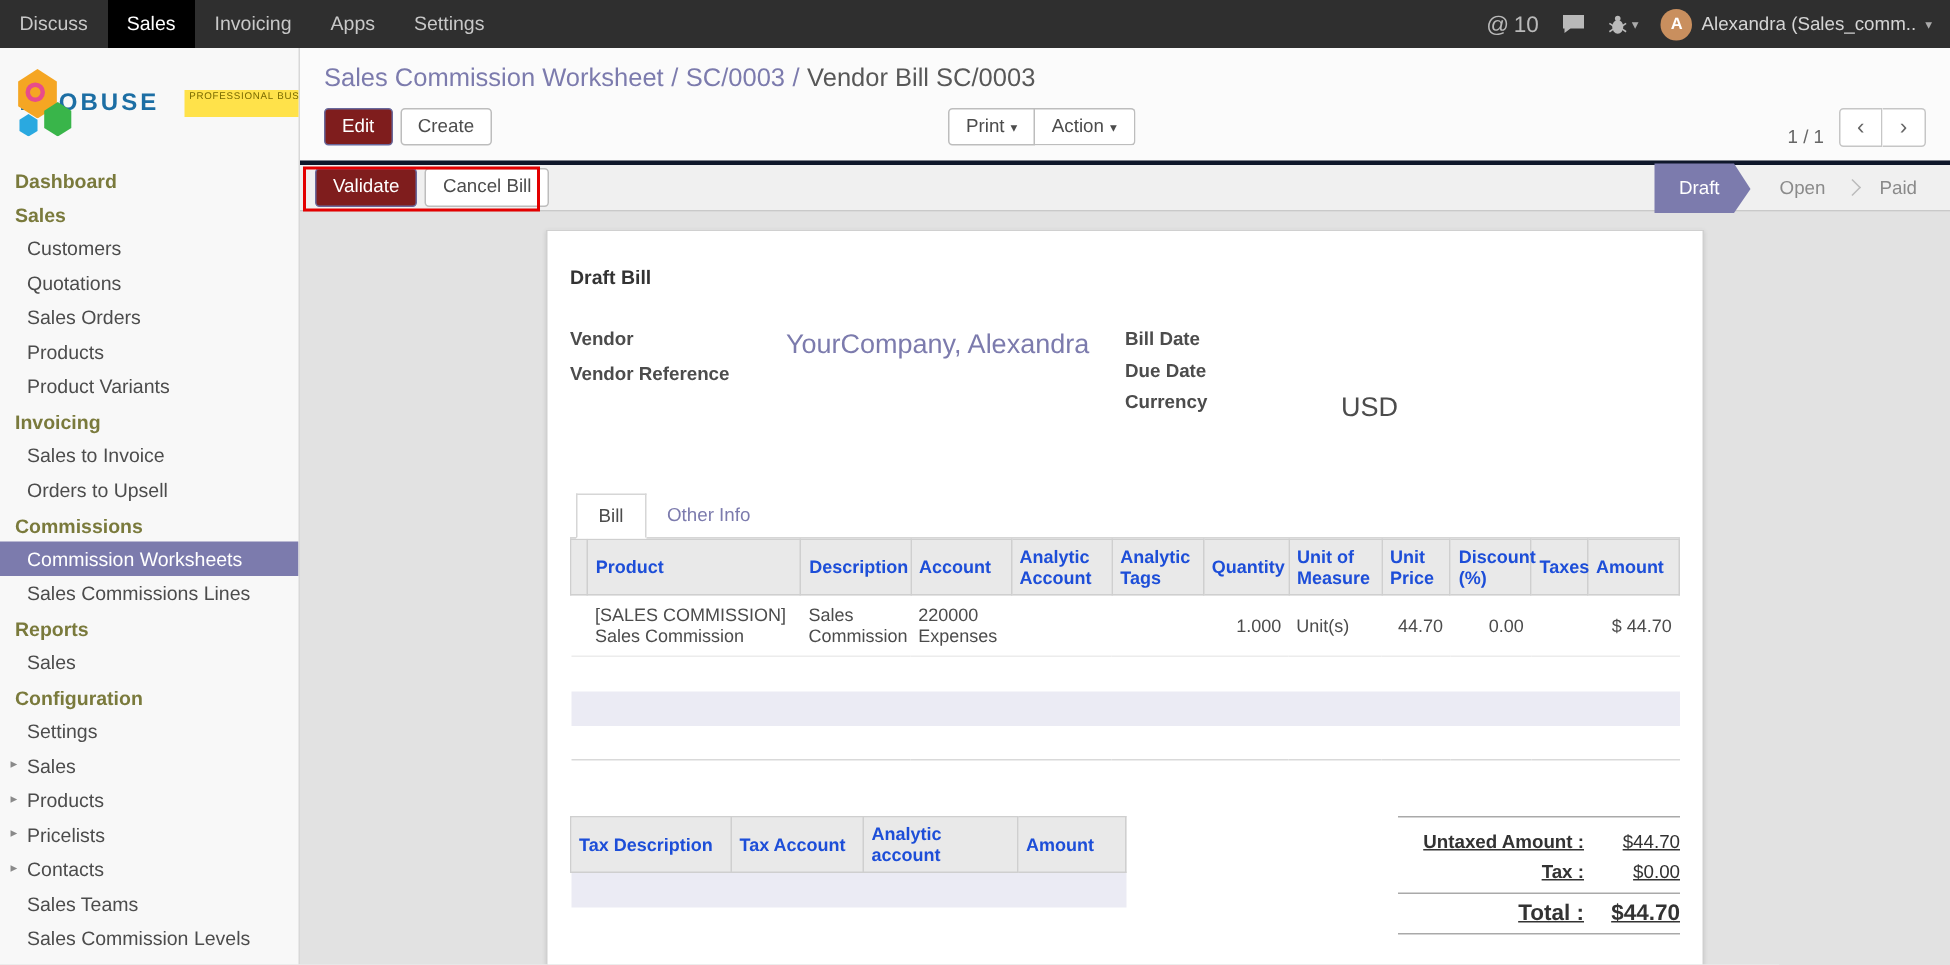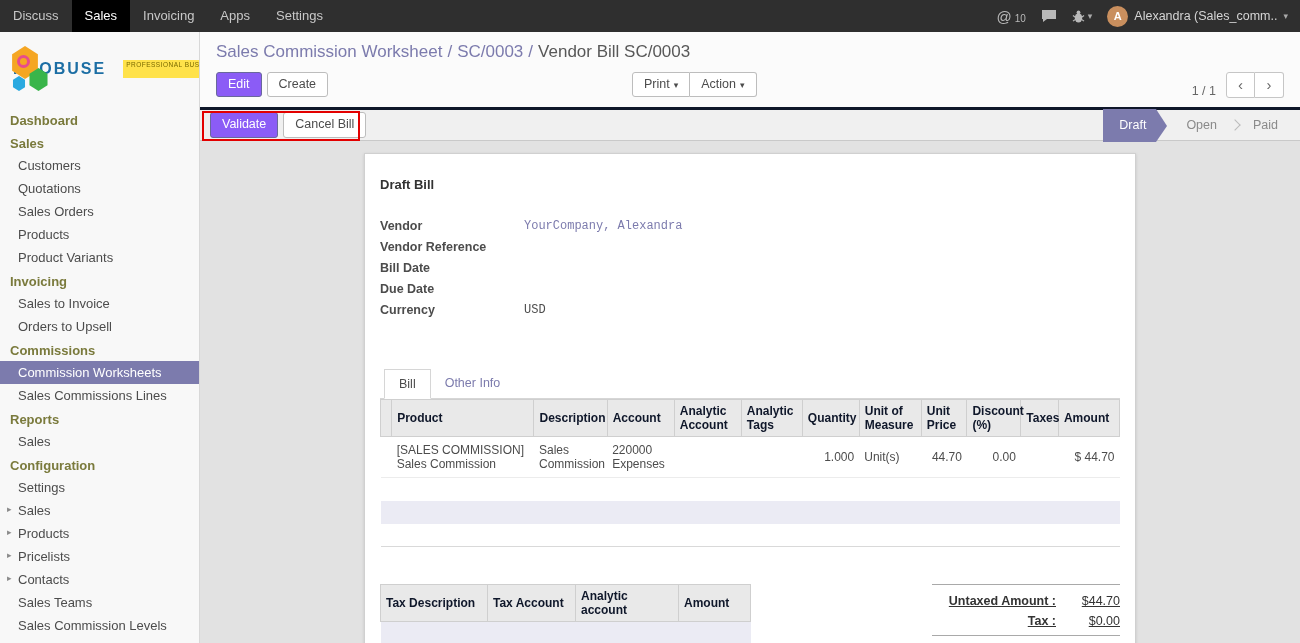--- a/index.html
+++ b/index.html
@@ -7,21 +7,21 @@
   a { text-decoration:none; }
 
   
   .topbar { height:32px; background:#2f2f2f; display:flex; justify-content:space-between; align-items:stretch; }
   .menus { display:flex; }
   .menu-item { color:#c8c8c8; padding:0 13px; line-height:32px; font-size:13px; cursor:pointer; }
   .menu-item.active { background:#000; color:#fff; }
   .systray { display:flex; align-items:center; gap:15px; padding-right:12px; color:#b9b9b9; }
   .mention { display:flex; align-items:baseline; gap:3px; cursor:pointer; }
   .mention .at { font-size:15px; }
-  .mention .count { font-size:10px; }
+  .mention .count { font-size:15px; }
   .tray-icon { display:flex; align-items:center; gap:3px; cursor:pointer; }
   .user-menu { display:flex; align-items:center; gap:6px; cursor:pointer; color:#d5d5d5; font-size:12.5px; }
   .avatar { width:21px; height:21px; border-radius:50%; background:#c98f5e; color:#fff; font-size:11px; text-align:center; line-height:21px; font-weight:bold; }
   .caret { font-size:9px; color:#aaa; }
 
   
   .app { display:flex; height:611px; }
 
   
   .sidebar { width:200px; min-width:200px; background:#f8f8f8; border-right:1px solid #d8d8d8; overflow:hidden; }
@@ -43,21 +43,21 @@
   
   .main { flex:1; display:flex; flex-direction:column; background:#e2e2e2; min-width:0; }
   .cp { background:#fbfbfb; padding:10px 16px 9px; }
   .breadcrumb { font-size:17px; }
   .breadcrumb a { color:#7c7bad; cursor:pointer; }
   .breadcrumb .sep { color:#7c7bad; margin:0 5px; }
   .breadcrumb .current { color:#585858; }
   .btnrow { display:flex; align-items:center; margin-top:9px; position:relative; height:27px; }
   .left-btns { display:flex; gap:5px; }
   .btn { display:inline-block; padding:4px 11px; font-size:12.5px; border:1px solid #bdbdbd; border-radius:3px; background:#fff; color:#4c4c4c; cursor:pointer; line-height:1.25; }
-  .btn-primary { background:#8b5cf6; border-color:#69689b; color:#fff; }
+  .btn-primary { background:#7f1d1d; border-color:#69689b; color:#fff; }
   .mid-btns { position:absolute; left:416px; display:flex; }
   .mid-btns .btn { border-radius:0; }
   .mid-btns .btn:first-child { border-radius:3px 0 0 3px; }
   .mid-btns .btn:last-child { border-radius:0 3px 3px 0; border-left:none; }
   .btn .caret { color:inherit; margin-left:4px; }
   .pager { margin-left:auto; display:flex; align-items:flex-end; gap:10px; color:#666; font-size:12.5px; }
   .pager-btns { display:flex; }
   .pager-btn { width:29px; height:26px; border:1px solid #c6c6c6; background:#fff; text-align:center; line-height:23px; color:#666; font-size:15px; cursor:pointer; }
   .pager-btn.prev { border-radius:3px 0 0 3px; }
   .pager-btn.next { border-radius:0 3px 3px 0; border-left:none; }
@@ -70,33 +70,33 @@
   .state { display:flex; align-items:center; padding:0 16px; color:#8a8a8a; font-size:12.5px; cursor:pointer; position:relative; }
   .state.active { background:#7c7bad; color:#fff; padding-right:10px; margin-right:14px; }
   .state.active::after { content:""; position:absolute; right:-11px; top:0; border-top:17px solid transparent; border-bottom:16px solid transparent; border-left:11px solid #7c7bad; z-index:2; }
   .state-sep { align-self:center; width:8px; height:8px; border-top:1px solid #bbb; border-right:1px solid #bbb; transform:rotate(45deg); margin:0 -2px; }
   .state:last-child { padding-right:22px; }
 
   
   .content { flex:1; overflow:hidden; padding-top:12px; }
   .sheet { width:772px; height:calc(100% + 60px); margin:0 auto; background:#fff; border:1px solid #d0d0d0; box-shadow:0 1px 3px rgba(0,0,0,.13); padding:23px 15px; }
   .sheet-title { font-weight:bold; font-size:13px; color:#333; }
-  .fields { display:flex; margin-top:27px;flex-direction:column; }
+  .fields { display:flex; margin-top:27px; }
   .fgroup { width:50%; }
   .frow { display:flex; min-height:19px; margin-bottom:2px; }
   .flabel { width:144px; min-width:144px; font-weight:bold; color:#4c4c4c; font-size:12.5px; }
-  .fvalue { font-size:12px; color:#4c4c4c;font-family:Liberation Mono, monospace; }
+  .fvalue { font-size:18px; color:#4c4c4c; }
   .fvalue.link { color:#7c7bad; cursor:pointer; }
 
   .tabs { margin-top:44px; border-bottom:1px solid #d6d6d6; display:flex; padding-left:4px; }
   .tab { padding:7px 14px; font-size:12.5px; color:#7c7bad; cursor:pointer; position:relative; top:1px; }
   .tab.active { background:#fff; border:1px solid #d6d6d6; border-bottom:1px solid #fff; color:#4c4c4c; }
 
   table.grid { width:100%; border-collapse:collapse; font-size:12px; table-layout:fixed; }
-  table.grid th { background:#e9e9e9; border:1px solid #cfcfcf; font-weight:bold; color:#0f172a; padding:4px 5px; text-align:left; vertical-align:middle; }
+  table.grid th { background:#e9e9e9; border:1px solid #cfcfcf; font-weight:bold; color:#1d4ed8; padding:4px 5px; text-align:left; vertical-align:middle; }
   table.grid td { padding:6px 5px; color:#4c4c4c; vertical-align:middle; }
   .data-row td { border-bottom:1px solid #ececec; }
   .num { text-align:right; }
   .c-handle{width:10px;} .c-product{width:140px;} .c-desc{width:72px;} .c-account{width:66px;}
   .c-aacct{width:66px;} .c-atags{width:60px;} .c-qty{width:56px;} .c-uom{width:61px;}
   .c-price{width:45px;} .c-disc{width:53px;} .c-tax{width:37px;} .c-amount{width:60px;}
   tr.filler td { height:23px; padding:0; }
   tr.filler.lav td { background:#ebebf4; }
   tr.filler.last td { border-bottom:1px solid #d9d9d9; }
 

